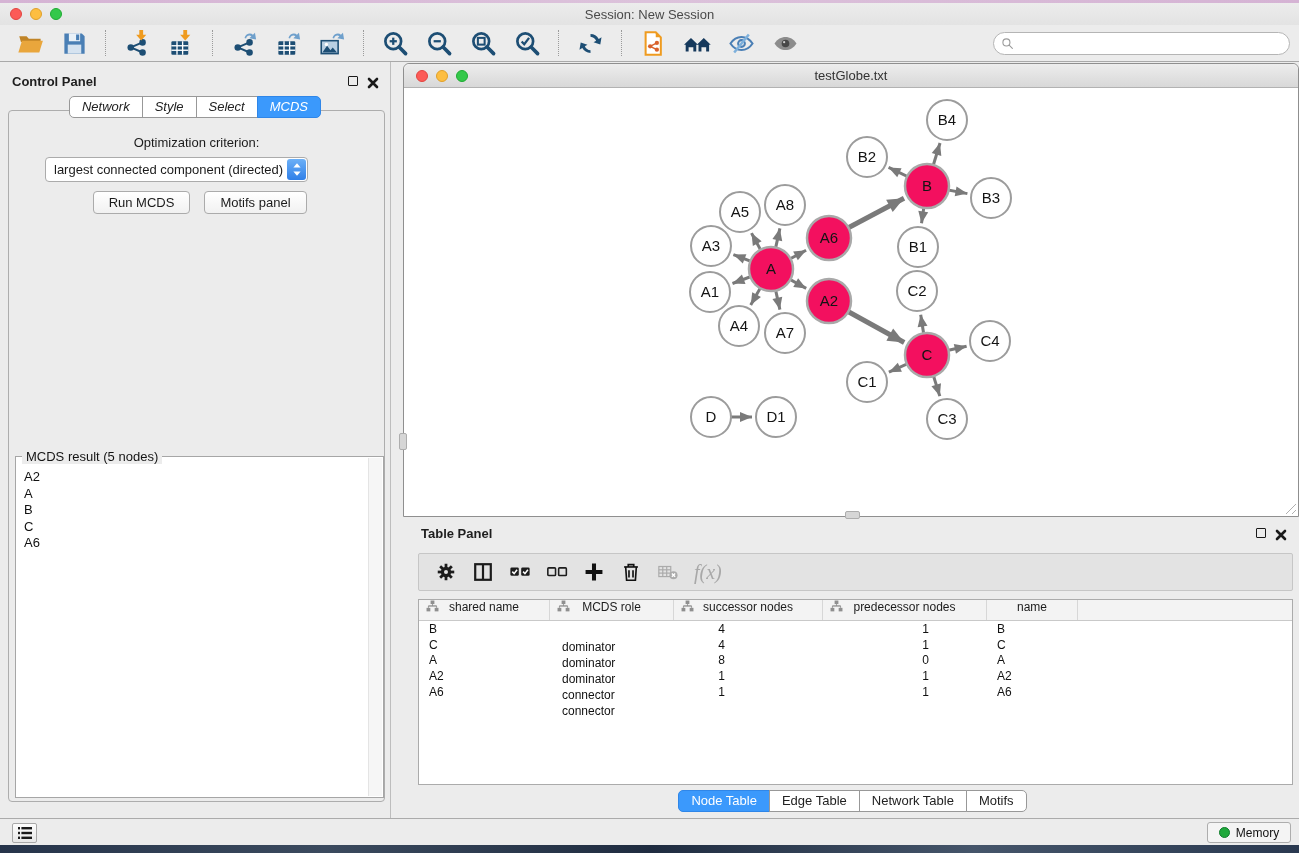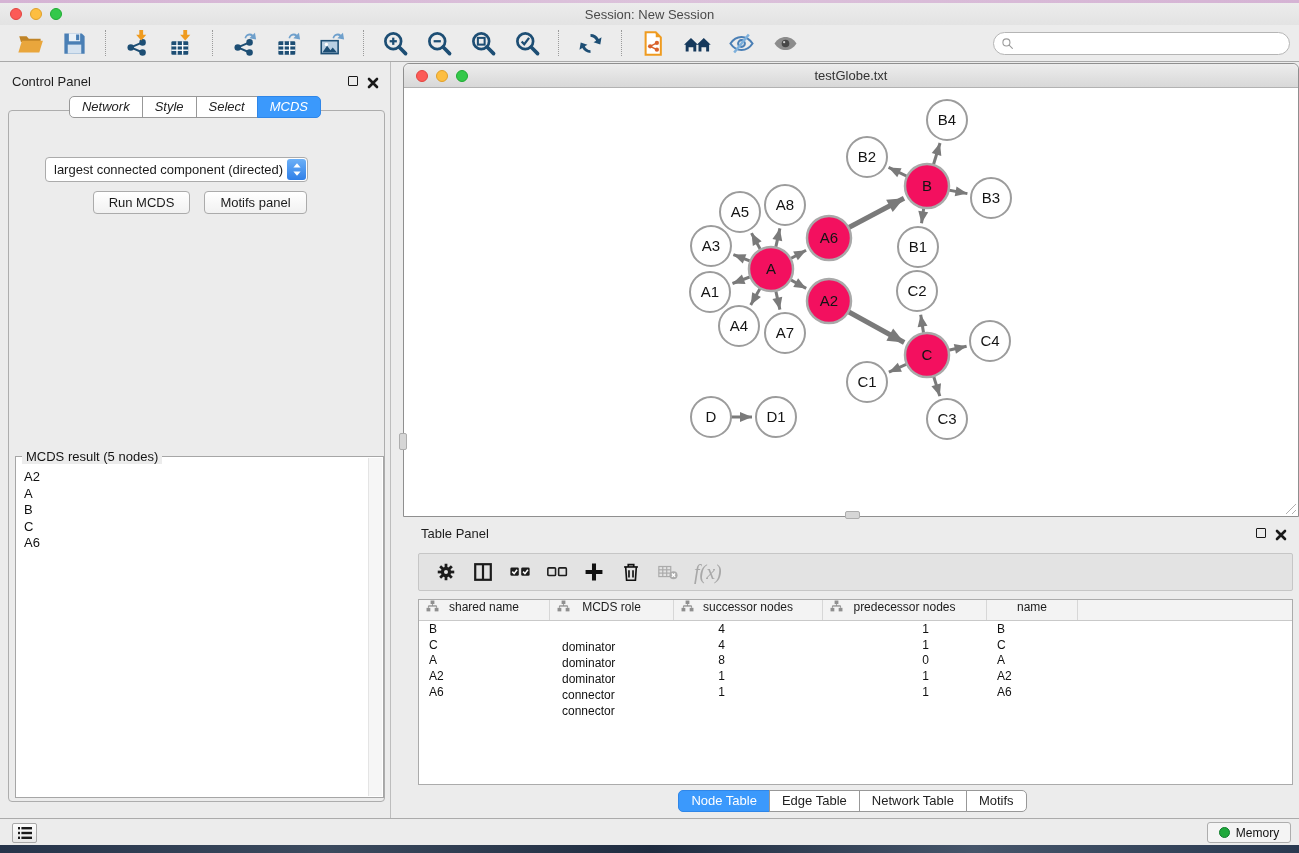--- a/index.html
+++ b/index.html
@@ -23,21 +23,21 @@
   .tb-btn { width:44px; height:32px; display:flex; align-items:center; justify-content:center; cursor:pointer; }
   .tb-btn svg { width:27px; height:27px; }
   .tb-sep { width:1px; height:26px; border-left:1px dotted #9b9b9b; margin:0 9px; }
   .search-box { position:absolute; right:9px; top:7px; width:297px; height:23px; background:#fff; border:1px solid #b5b5b5; border-radius:12px; display:flex; align-items:center; padding-left:7px; }
   .search-box svg { width:13px; height:13px; }
   .search-box input { border:none; outline:none; flex:1; height:19px; font-size:12px; background:transparent; padding-left:4px; font-family:inherit; }
 
   
   .control-panel { position:absolute; left:0; top:62px; width:391px; height:756px; background:#ececec; border-right:1px solid #bdbdbd; }
   .cp-header { display:flex; align-items:center; justify-content:space-between; padding:0 11px 0 12px; height:26px; margin-top:6px; }
-  .panel-title { font-size:13px; color:#1e1e1e; }
+  .panel-title { font-size:13px; color:#1e1e1e;font-weight:bold; }
   .panel-icons { display:flex; align-items:center; gap:9px; }
   .float-box { width:10px; height:10px; border:1.6px solid #1a1a1a; background:transparent; border-radius:1px; cursor:pointer; }
   .close-x { cursor:pointer; width:12px; height:12px; }
   .close-x svg { width:12px; height:12px; }
 
   .tabs-row { display:flex; justify-content:center; position:absolute; left:0; right:0; top:34px; z-index:3;font-style:italic; }
   .tab { font-size:13px; color:#222; background:#fff; border:1px solid #989898; padding:2px 12px 3px; margin-left:-1px; cursor:pointer; }
   .tab:first-child { border-radius:5px 0 0 5px; margin-left:0; }
   .tab:last-child { border-radius:0 5px 5px 0; }
   .tab.active { background:#3b99fc; border-color:#2f86e8; color:#fff; }
@@ -303,20 +303,21 @@
         </span>
       </span>
     </div>
     <div class="tabs-row" id="cp-tabs">
         <div class="tab">Network</div>
         <div class="tab">Style</div>
         <div class="tab">Select</div>
         <div class="tab active">MCDS</div>
       </div>
     <div class="cp-content">
+      <div class="opt-label">Optimization criterion:</div>
       <div class="dropdown">
         <span class="dropdown-value">largest connected component (directed)</span>
         <span class="dropdown-stepper">
           <svg width="10" height="15" viewBox="0 0 10 15">
               <path d="M5 1.2 L8.6 5.4 H1.4 Z" fill="#fff"></path>
               <path d="M5 13.8 L1.4 9.6 H8.6 Z" fill="#fff"></path>
             </svg>
         </span>
       </div>
       <button class="btn btn-run">Run MCDS</button>

